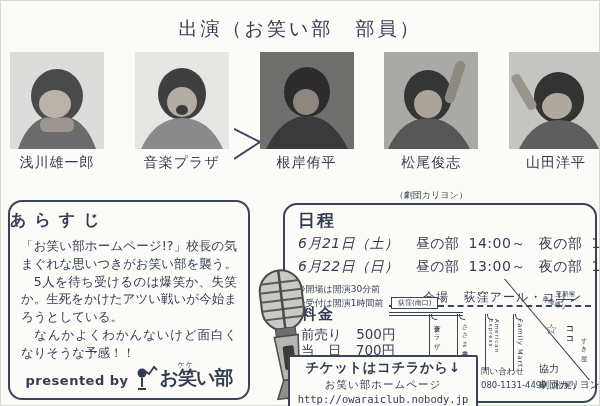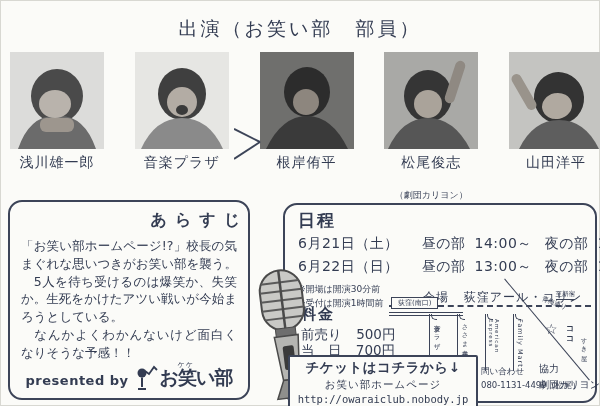--- a/index.html
+++ b/index.html
@@ -13,38 +13,38 @@
   
   .photos{position:absolute;top:52px;left:10px;width:593px;display:flex;justify-content:space-between;}
   .performer{width:94px;text-align:center;}
   .photo{width:94px;height:97px;overflow:hidden;position:relative;}
   .photo svg{display:block;}
   .pname{margin-top:5px;font-size:14px;letter-spacing:1px;white-space:nowrap;}
   .ptroupe{font-size:9px;margin-top:17px;letter-spacing:0;}
   
   .synopsis{position:absolute;left:8px;top:200px;width:238px;height:196px;
     border:2px solid #3c4458;border-radius:14px;background:#fbfbf8;}
-  .syn-head{text-align:right;font-size:16px;font-weight:bold;letter-spacing:8px;margin:8px 0 6px;}
+  .syn-head{text-align:left;font-size:16px;font-weight:bold;letter-spacing:8px;margin:8px 0 6px;}
   .syn-body{padding:0 11px;font-size:12.5px;line-height:1.42;text-align:justify;}
   .syn-body p{margin:0;}
   .presented{position:absolute;bottom:7px;left:0;width:100%;display:flex;
     justify-content:center;align-items:flex-end;gap:7px;}
   .presented-label{font-weight:bold;font-size:13px;letter-spacing:.5px;padding-bottom:3px;}
   .logo-wrap{position:relative;display:flex;align-items:flex-end;gap:2px;}
   .logo-kana{position:absolute;top:-5px;left:42px;font-size:7px;font-weight:normal;letter-spacing:1px;}
   .logo-text{font-weight:bold;font-size:19px;letter-spacing:-1px;}
   .tail{position:absolute;left:234px;top:126px;width:30px;height:36px;z-index:4;}
   
   .mic{position:absolute;left:249px;top:266px;z-index:2;}
   
   .sched{position:absolute;left:283px;top:203px;width:310px;height:196px;
     border:2px solid #3c4458;border-radius:14px;background:#fbfbf8;}
   .sc-head{position:absolute;left:13px;top:4px;font-size:17px;font-weight:bold;letter-spacing:2px;}
   .sc-row{position:absolute;left:13px;white-space:nowrap;font-size:14px;letter-spacing:.5px;}
-  .sc-row .d{margin-right:10px;}
+  .sc-row .d{margin-right:4px;font-style:italic;}
   .sc-row .lbl{margin:0 4px 0 8px;}
   .sc-notes{position:absolute;left:13px;top:78px;font-size:9px;line-height:1.5;}
   .sc-venue{position:absolute;left:138px;top:84px;font-size:12px;letter-spacing:1px;white-space:nowrap;}
   .sc-venue .vl{margin-right:10px;}
   
   .price-head{position:absolute;left:16px;top:100px;font-size:15px;font-weight:bold;letter-spacing:2px;}
   .price-row{position:absolute;left:16px;font-size:13.5px;white-space:nowrap;}
   .price-row .pv{margin-left:10px;}
   
   .ticket{position:absolute;left:3px;top:150px;width:182px;border:2px solid #3c4458;

